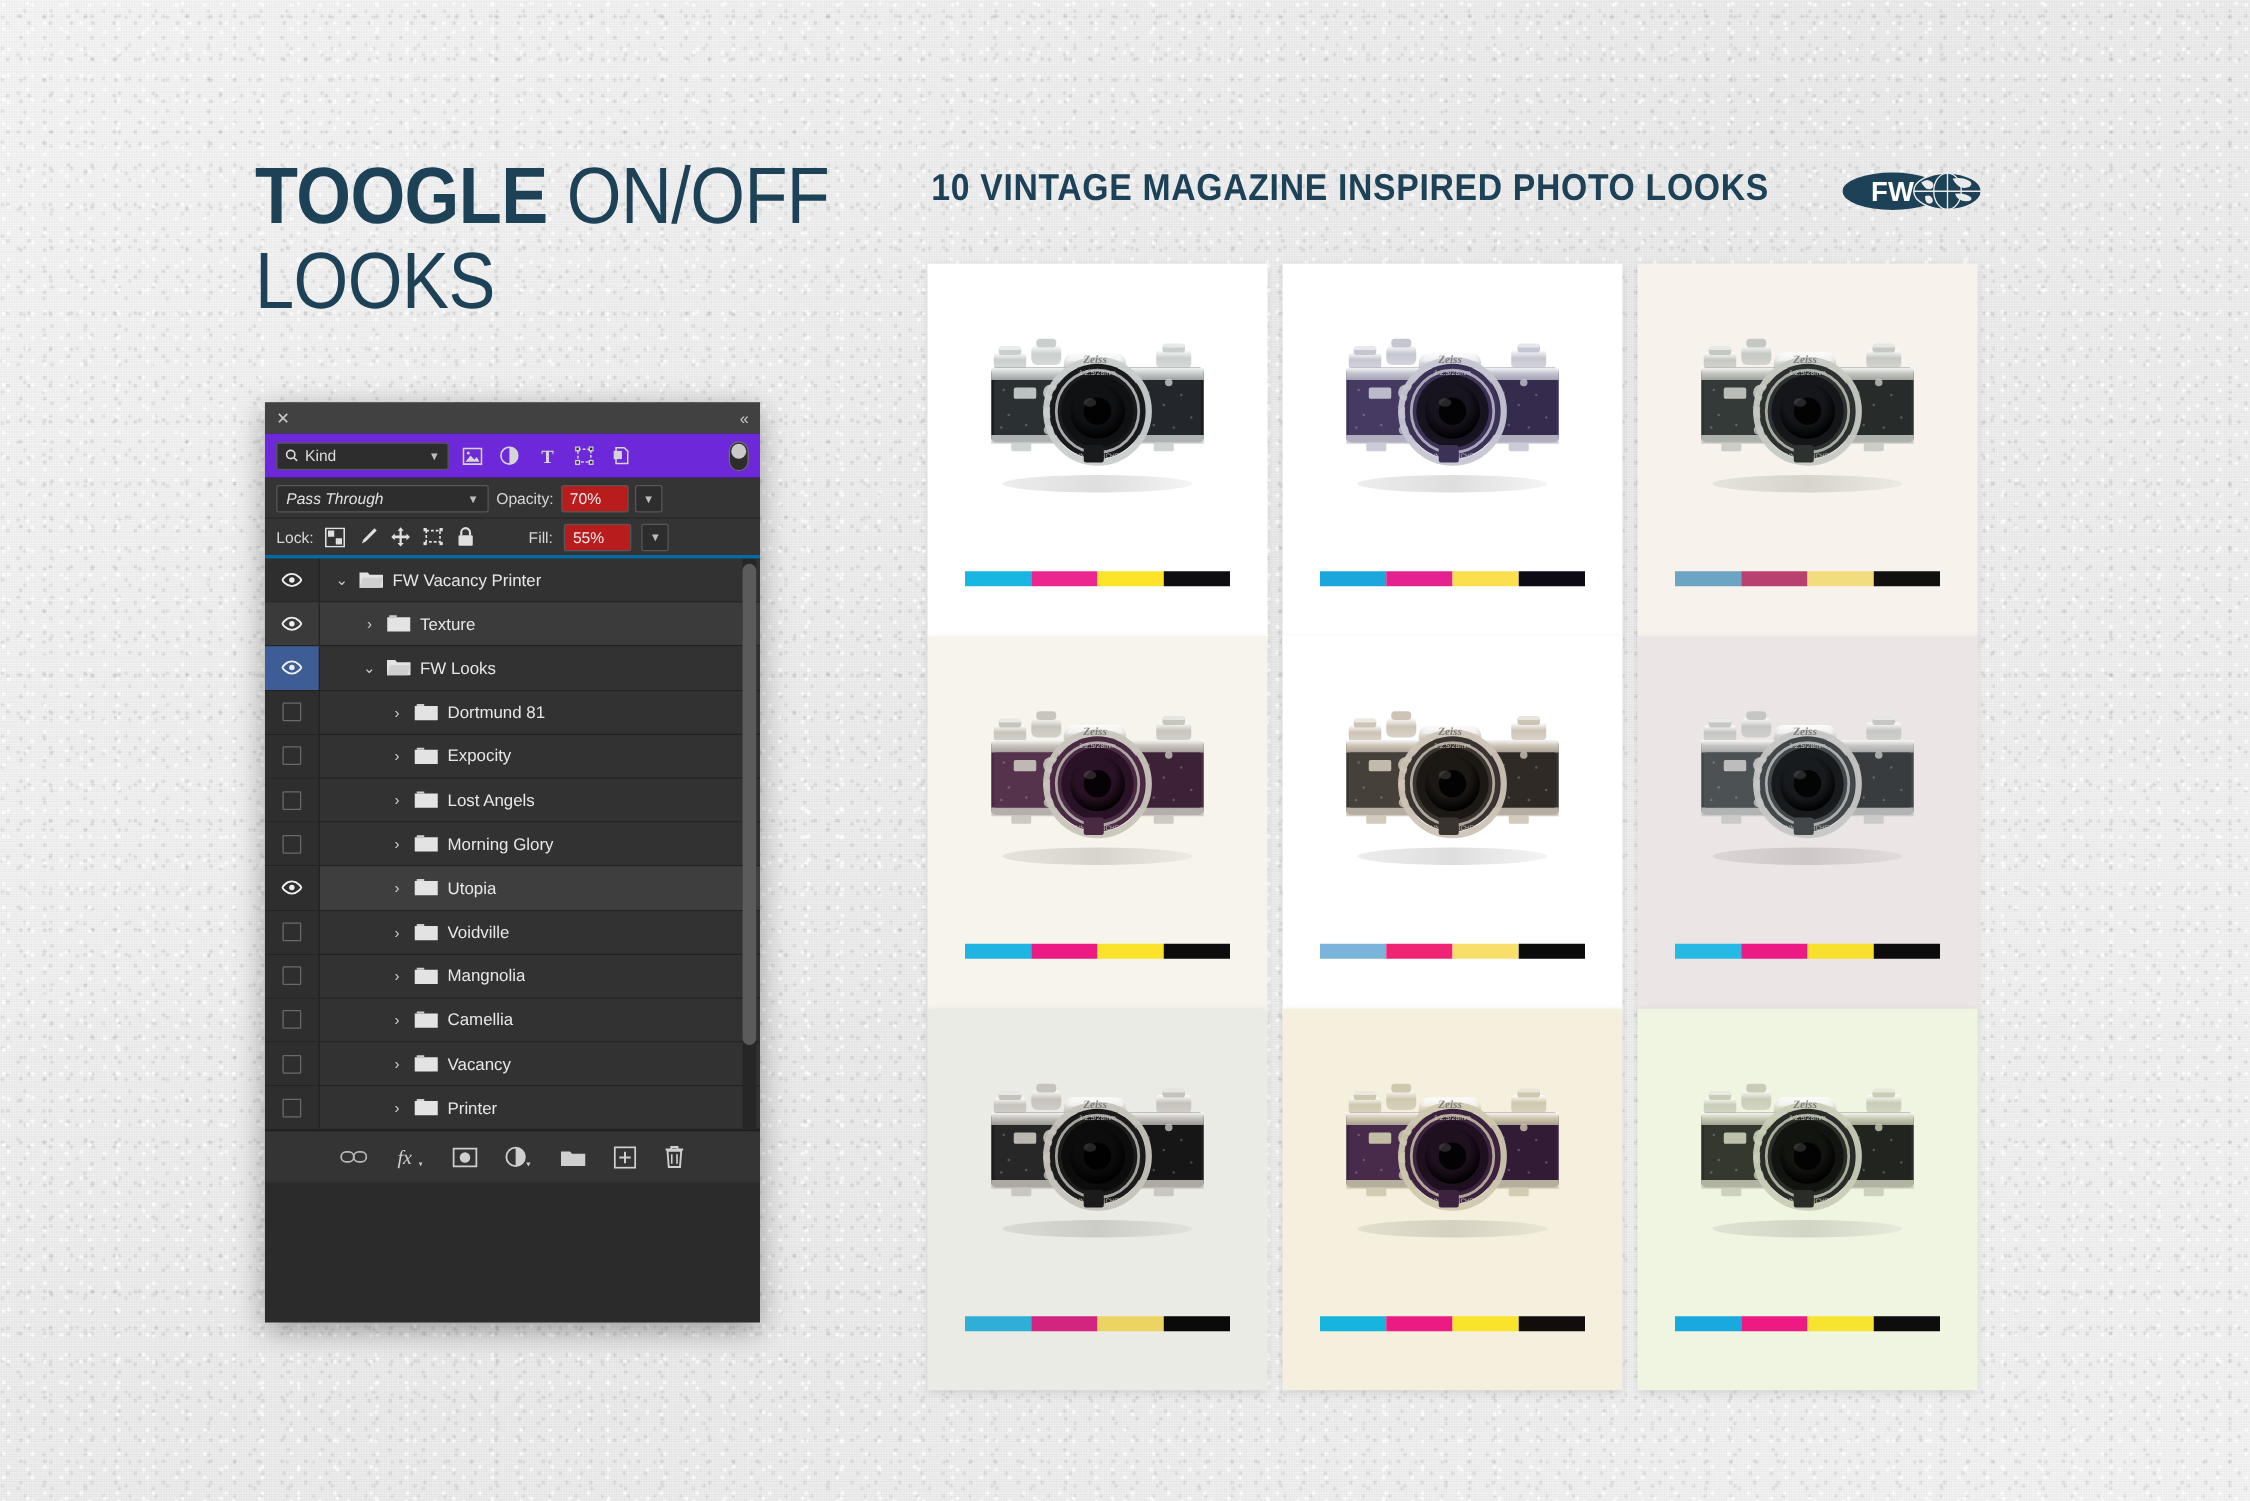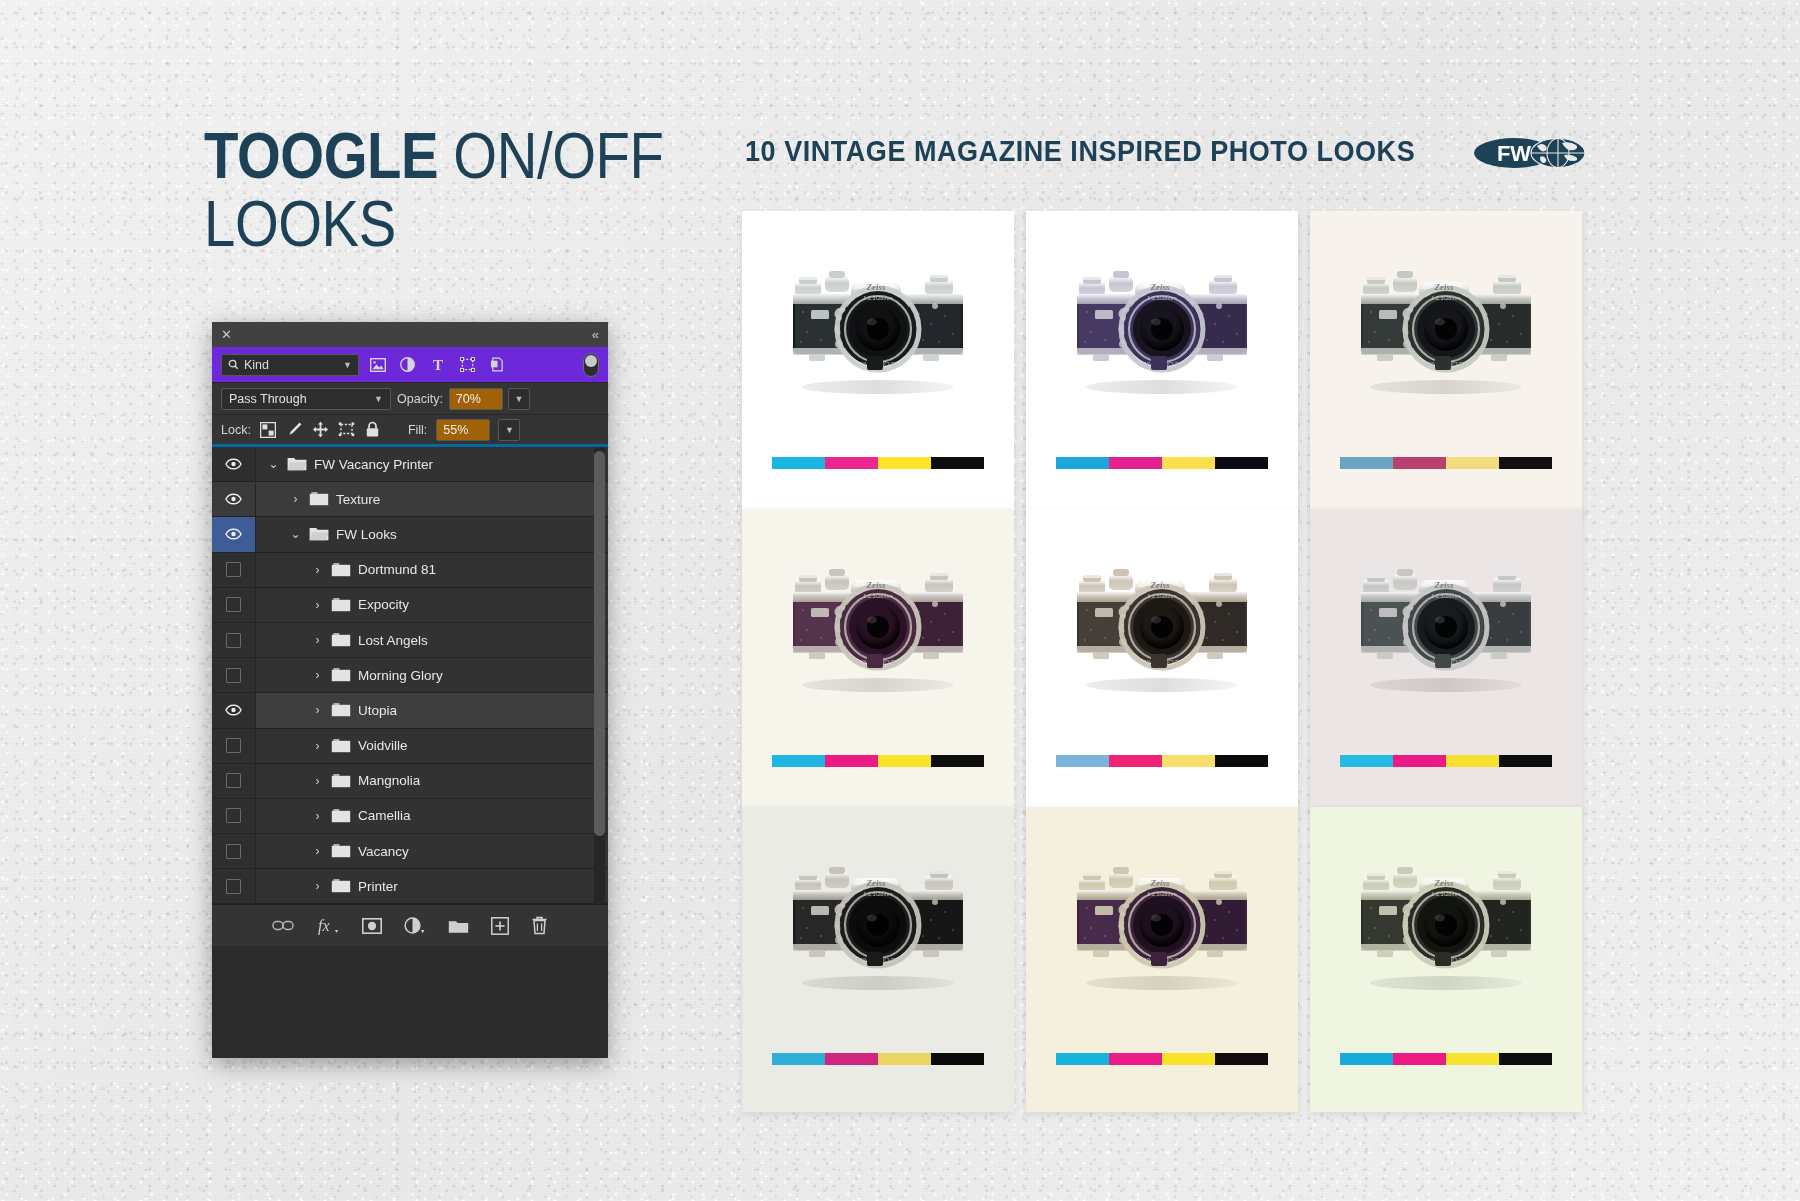--- a/index.html
+++ b/index.html
@@ -145,27 +145,27 @@
   .blend-row {
     height: 32px; background: #343434;
     display: flex; align-items: center; gap: 6px;
     padding: 0 9px;
     border-bottom: 1px solid #272727;
   }
   .blend-select {
     flex: 0 0 170px; height: 22px;
     background: #2d2d2d; border: 1px solid #575757; border-radius: 2px;
     display: flex; align-items: center; padding: 0 7px;
-    font-size: 12.5px; color: #e2e2e2;
+    font-size: 12.5px; color: #e2e2e2; font-style: italic;
   }
   .blend-select .caret { margin-left: auto; font-size: 9px; color: #bdbdbd; }
   .lbl { font-size: 12.5px; color: #d6d6d6; }
   .numbox {
     height: 22px; min-width: 54px;
-    background: #a16207; border: 1px solid #575757; border-radius: 2px;
+    background: #b91c1c; border: 1px solid #575757; border-radius: 2px;
     display: flex; align-items: center; padding: 0 6px;
     font-size: 12.5px; color: #efefef;
   }
   .numcaret {
     width: 22px; height: 22px; margin-left: -1px;
     background: #2d2d2d; border: 1px solid #575757; border-radius: 2px;
     display: flex; align-items: center; justify-content: center;
     font-size: 9px; color: #bdbdbd;
   }
 
@@ -378,21 +378,21 @@
           <rect x="0.8" y="12.5" width="2.6" height="2.6" fill="#e0e0e0"></rect>
           <rect x="13.6" y="12.5" width="2.6" height="2.6" fill="#e0e0e0"></rect>
         </svg>
     </span>
     <span class="lock-ic">
       <svg width="15" height="17" viewBox="0 0 15 17">
           <path d="M4 7.4 V5 a3.5 3.5 0 0 1 7 0 v2.4" fill="none" stroke="#e0e0e0" stroke-width="1.7"></path>
           <rect x="1.8" y="7.2" width="11.4" height="8.4" rx="1" fill="#e0e0e0"></rect>
         </svg>
     </span>
-    <span class="lbl" style="margin-left:18px">Fill:</span>
+    <span class="lbl" style="margin-left:33px">Fill:</span>
     <div class="numbox">
       <span>55%</span>
     </div>
     <div class="numcaret">▼</div>
   </div>
 
   <div id="layer-list">
     <div id="layer-rows">
         <div class="layer-row">
           <div class="eye-cell">

